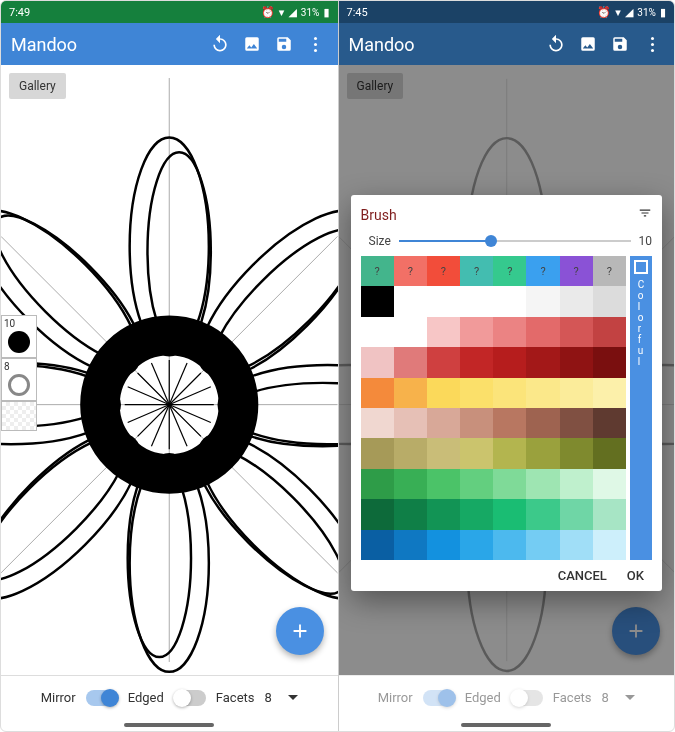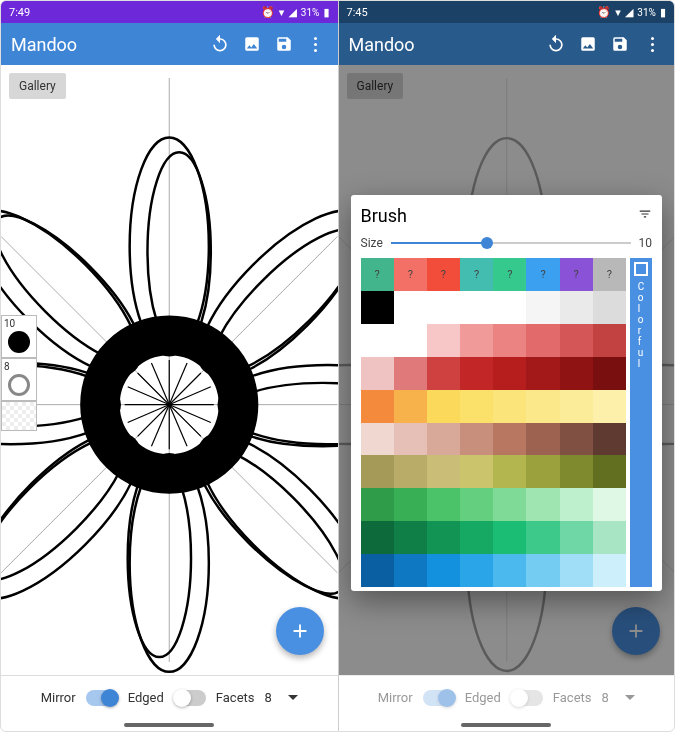--- a/index.html
+++ b/index.html
@@ -1,20 +1,20 @@
 <!DOCTYPE html>
 <html><head>
 <meta charset="utf-8">
 <style>
   *{box-sizing:border-box;margin:0;padding:0;font-family:Roboto,Arial,sans-serif;}
   body{background:#fff;width:675px;height:732px;display:flex;border:1px solid #ddd;border-radius:6px;overflow:hidden;}
   .screen{width:50%;height:100%;position:relative;display:flex;flex-direction:column;}
   .screen.right{border-left:1px solid #ccc;}
 
-  .statusbar{height:22px;background:#6d28d9;color:#fff;font-size:11px;display:flex;align-items:center;justify-content:space-between;padding:0 8px;}
+  .statusbar{height:22px;background:#15803d;color:#fff;font-size:11px;display:flex;align-items:center;justify-content:space-between;padding:0 8px;}
   .statusbar-icons{display:flex;gap:4px;align-items:center;}
   .statusbar .bat{font-size:10px;}
 
   .appbar{height:42px;background:#3f85d6;color:#fff;display:flex;align-items:center;padding:0 6px;}
   .appbar .title{font-size:18px;font-weight:400;flex:1;padding-left:4px;}
   .appbar .ic{width:32px;height:32px;display:flex;align-items:center;justify-content:center;cursor:pointer;}
   .appbar .ic svg{fill:#fff;}
   .appbar .dots{display:flex;flex-direction:column;gap:3px;align-items:center;justify-content:center;}
   .appbar .dots span{width:3px;height:3px;background:#fff;border-radius:50%;}
 
@@ -40,22 +40,22 @@
   .toggle.on .knob{background:#3f85d6;left:15px;}
   .drop{margin-left:6px;border-top:5px solid #333;border-left:5px solid transparent;border-right:5px solid transparent;}
 
   .navbar{height:12px;display:flex;align-items:center;justify-content:center;}
   .navbar .pill{width:90px;height:4px;background:#666;border-radius:3px;}
 
   
   .dim{position:absolute;inset:0;background:rgba(0,0,0,.45);}
   .dialog{position:absolute;left:12px;right:12px;top:130px;bottom:84px;background:#fff;border-radius:3px;box-shadow:0 10px 30px rgba(0,0,0,.4);display:flex;flex-direction:column;padding:10px 10px 4px 10px;}
   .dialog .hdr{display:flex;align-items:center;justify-content:space-between;}
-  .dialog .hdr .t{font-size:18px;color:#000000;}
-  .sizebar{display:flex;align-items:center;gap:8px;margin:10px 0 8px 0;font-size:12px;color:#444;}
+  .dialog .hdr .t{font-size:14px;color:#7f1d1d;}
+  .sizebar{display:flex;align-items:center;gap:8px;margin:10px 0 8px 8px;font-size:12px;color:#444;}
   .slider{flex:1;height:2px;background:#ccc;position:relative;}
   .slider .fill{position:absolute;left:0;top:0;height:2px;background:#3f85d6;width:40%;}
   .slider .thumb{position:absolute;top:-5px;left:40%;width:12px;height:12px;border-radius:50%;background:#3f85d6;margin-left:-6px;}
   .palette-wrap{flex:1;display:flex;gap:4px;min-height:0;}
   .palette{flex:1;display:flex;flex-direction:column;gap:0;}
   .prow{flex:1;display:flex;}
   .pcell{flex:1;display:flex;align-items:center;justify-content:center;font-size:11px;color:#444;}
   .colorful{width:22px;background:#4a90e2;color:#fff;display:flex;flex-direction:column;align-items:center;justify-content:flex-start;font-size:10px;gap:1px;padding-top:4px;position:relative;}
   .colorful .chip{width:14px;height:14px;border:2px solid #fff;margin-bottom:4px;}
   .dialog .actions{display:flex;justify-content:flex-end;gap:20px;padding:8px 8px 4px 0;font-size:13px;font-weight:500;color:#333;}
@@ -351,20 +351,24 @@
               <div>o</div>
               <div>l</div>
               <div>o</div>
               <div>r</div>
               <div>f</div>
               <div>u</div>
               <div>l</div>
             </div>
         </div>
       </div>
+      <div class="actions">
+        <div>CANCEL</div>
+        <div>OK</div>
+      </div>
     </div>
   </div>
   <div class="bottombar" style="opacity:.5">
     <span>Mirror</span>
     <div class="toggle on">
         <div class="knob"></div>
       </div>
     <span>Edged</span>
     <div class="toggle">
         <div class="knob"></div>

